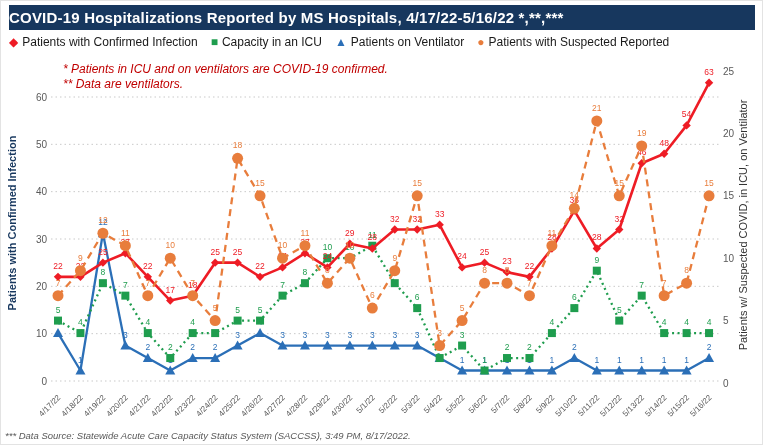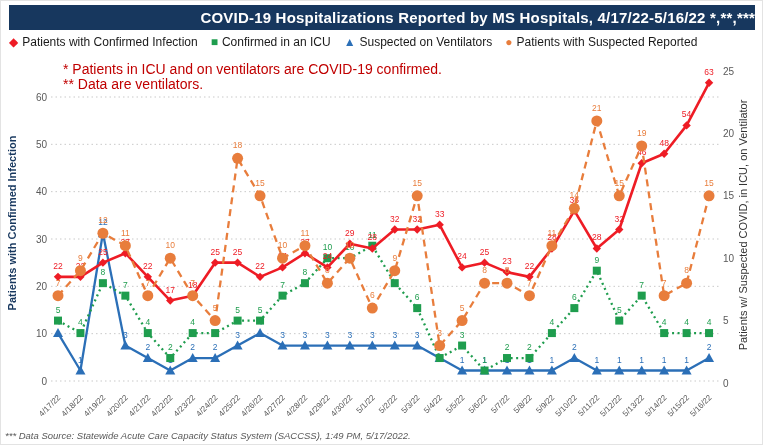--- a/index.html
+++ b/index.html
@@ -1,47 +1,47 @@
 <!DOCTYPE html>
 <html><head>
 <meta charset="utf-8">
 <style>
   html,body{margin:0;padding:0;background:#ffffff;}
   body{width:763px;height:445px;overflow:hidden;font-family:"Liberation Sans",sans-serif;position:relative;}
   .frame{position:absolute;inset:0;background:#fff;border:1px solid #e3e3e3;box-sizing:border-box;}
   .title-bar{position:absolute;top:4px;left:8px;width:746px;height:25px;background:#17375e;color:#ffffff;
-    font-size:15px;font-weight:bold;text-align:right;line-height:25px;letter-spacing:.2px;}
+    font-size:15px;font-weight:bold;text-align:left;line-height:25px;letter-spacing:.2px;}
   .legend{position:absolute;top:32px;left:8px;width:750px;height:18px;display:flex;align-items:center;gap:13px;
     font-size:12px;color:#1a1a1a;white-space:nowrap;}
   .legend .item{display:flex;align-items:center;gap:4px;}
   .legend .glyph{font-size:12px;line-height:12px;}
-  .notes{position:absolute;top:61px;left:62px;color:#c00000;font-size:14px;line-height:15px;}
+  .notes{position:absolute;top:61px;left:62px;color:#c00000;font-size:12px;line-height:15px;font-style:italic;}
   .footer{position:absolute;top:429px;left:4px;font-size:9.5px;font-style:italic;color:#595959;}
   svg{position:absolute;top:0;left:0;}
   text{font-family:"Liberation Sans",sans-serif;}
 </style>
 </head>
 <body>
 
 <div class="frame">
 
   <div class="title-bar">COVID-19 Hospitalizations Reported by MS Hospitals, 4/17/22-5/16/22 *,**,***</div>
 
   <div class="legend">
     <span class="item">
       <span class="glyph" style="color:#ee1c25">◆</span>
       <span>Patients with Confirmed Infection</span>
     </span>
     <span class="item">
       <span class="glyph" style="color:#1f9d4e">■</span>
-      <span>Confirmed in an ICU</span>
+      <span>Capacity in an ICU</span>
     </span>
     <span class="item">
       <span class="glyph" style="color:#2b6fb7">▲</span>
-      <span>Suspected on Ventilators</span>
+      <span>Patients on Ventilator</span>
     </span>
     <span class="item">
       <span class="glyph" style="color:#e87d3c">●</span>
       <span>Patients with Suspected Reported</span>
     </span>
   </div>
 
   <div class="notes">
     <div>* Patients in ICU and on ventilators are COVID-19 confirmed.</div>
     <div>** Data are ventilators.</div>
@@ -339,14 +339,14 @@
       <text x="550.9" y="234.72" text-anchor="middle" font-size="8.5" fill="#e87d3c">11</text>
       <text x="573.35" y="197.28" text-anchor="middle" font-size="8.5" fill="#e87d3c">14</text>
       <text x="595.8" y="109.92000000000002" text-anchor="middle" font-size="8.5" fill="#e87d3c">21</text>
       <text x="618.25" y="184.79999999999998" text-anchor="middle" font-size="8.5" fill="#e87d3c">15</text>
       <text x="640.6999999999999" y="134.88" text-anchor="middle" font-size="8.5" fill="#e87d3c">19</text>
       <text x="663.15" y="284.64" text-anchor="middle" font-size="8.5" fill="#e87d3c">7</text>
       <text x="685.6" y="272.15999999999997" text-anchor="middle" font-size="8.5" fill="#e87d3c">8</text>
       <text x="708.05" y="184.79999999999998" text-anchor="middle" font-size="8.5" fill="#e87d3c">15</text>
     </svg>
 
-  <div class="footer">*** Data Source: Statewide Acute Care Capacity Status System (SACCSS), 1:49 PM, 5/17/2022.</div>
+  <div class="footer">*** Data Source: Statewide Acute Care Capacity Status System (SACCSS), 3:49 PM, 8/17/2022.</div>
 </div>
 
 </body></html>

